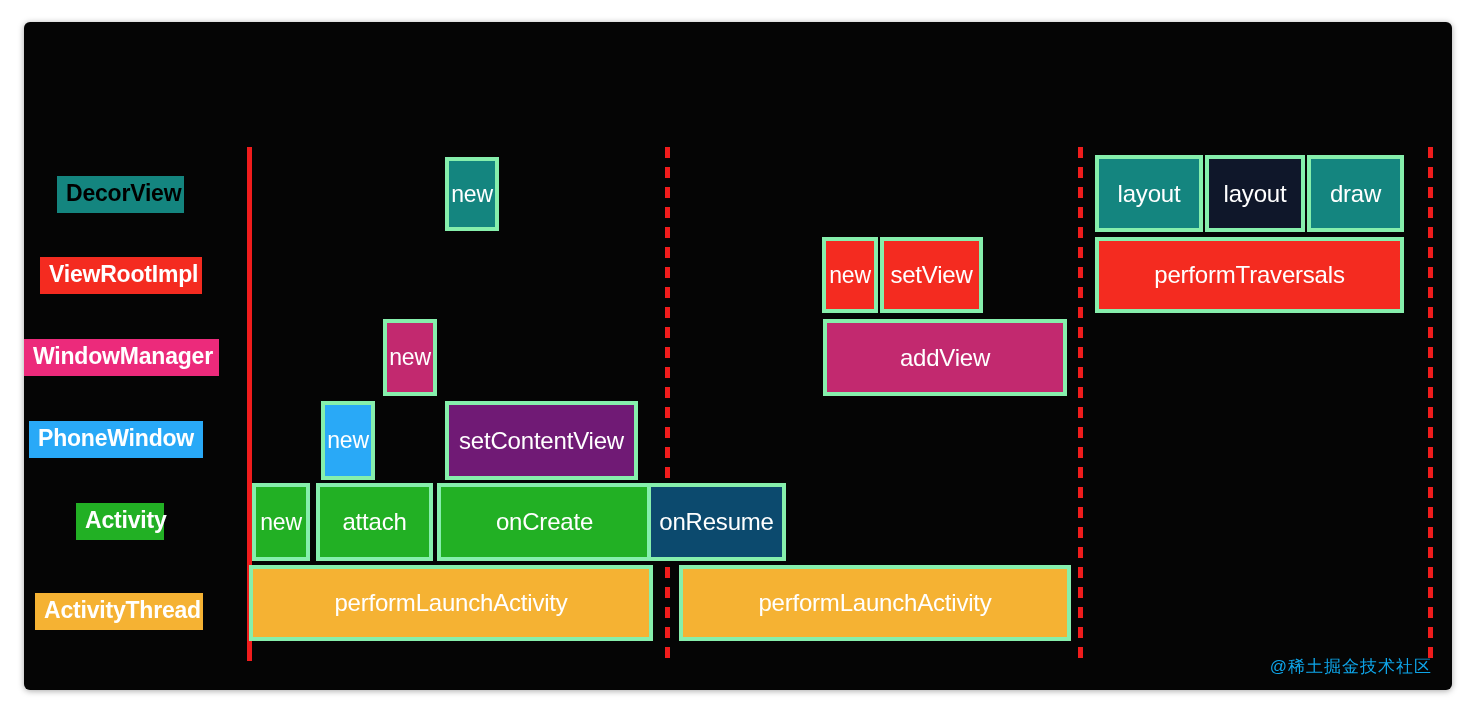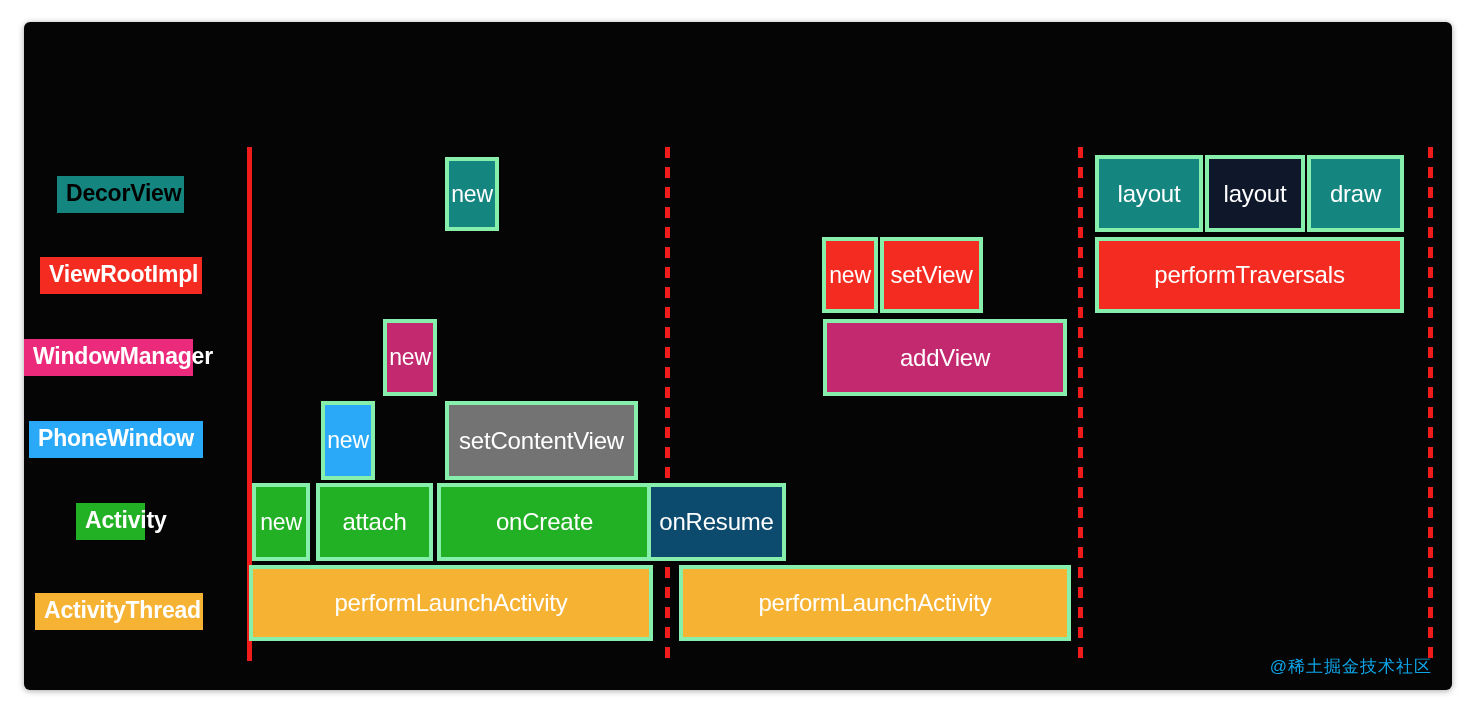--- a/index.html
+++ b/index.html
@@ -79,37 +79,37 @@
   <div class="panel">
     <div id="separators-layer">
         <div class="sep-solid" style="left: 223px; top: 125px; height: 514px; background: rgb(240, 28, 28);"></div>
         <div class="sep-dashed" style="left: 641px; top: 125px; height: 514px;"></div>
         <div class="sep-dashed" style="left: 1054px; top: 125px; height: 514px;"></div>
         <div class="sep-dashed" style="left: 1404px; top: 125px; height: 514px;"></div>
       </div>
     <div id="lanes-layer">
         <div class="lane-label" style="left: 33px; top: 154px; width: 127px; background: rgb(20, 133, 127); color: #000000; text-align: center; box-sizing: border-box;">DecorView</div>
         <div class="lane-label" style="left: 16px; top: 235px; width: 162px; background: rgb(244, 43, 32); color: rgb(255, 255, 255); text-align: center; box-sizing: border-box;">ViewRootImpl</div>
-        <div class="lane-label" style="left: 0px; top: 317px; width: 169px; background: rgb(236, 42, 123); color: rgb(255, 255, 255); text-align: left; box-sizing: border-box;">WindowManager</div>
+        <div class="lane-label" style="left: 0px; top: 317px; width: 195px; background: rgb(236, 42, 123); color: rgb(255, 255, 255); text-align: left; box-sizing: border-box;">WindowManager</div>
         <div class="lane-label" style="left: 5px; top: 399px; width: 174px; background: rgb(41, 169, 247); color: rgb(255, 255, 255); text-align: right; box-sizing: border-box;">PhoneWindow</div>
-        <div class="lane-label" style="left: 52px; top: 481px; width: 69px; background: rgb(34, 176, 36); color: rgb(255, 255, 255); text-align: center; box-sizing: border-box;">Activity</div>
+        <div class="lane-label" style="left: 52px; top: 481px; width: 88px; background: rgb(34, 176, 36); color: rgb(255, 255, 255); text-align: center; box-sizing: border-box;">Activity</div>
         <div class="lane-label" style="left: 11px; top: 563px; width: 168px; background: rgb(245, 178, 51); color: rgb(255, 255, 255); text-align: center; box-sizing: border-box; margin-top: 8px;">ActivityThread</div>
       </div>
     <div id="bars-layer">
         <div class="bar small" style="left: 421px; top: 135px; width: 54px; height: 74px; background: rgb(20, 133, 127);">new</div>
         <div class="bar" style="left: 1071px; top: 133px; width: 108px; height: 77px; background: rgb(20, 133, 127);">layout</div>
         <div class="bar" style="left: 1181px; top: 133px; width: 100px; height: 77px; background: #0f172a;">layout</div>
         <div class="bar" style="left: 1283px; top: 133px; width: 97px; height: 77px; background: rgb(20, 133, 127);">draw</div>
         <div class="bar small" style="left: 798px; top: 215px; width: 56px; height: 76px; background: rgb(244, 43, 32);">new</div>
         <div class="bar" style="left: 856px; top: 215px; width: 103px; height: 76px; background: rgb(244, 43, 32); text-align: center;">setView</div>
         <div class="bar" style="left: 1071px; top: 215px; width: 309px; height: 76px; background: rgb(244, 43, 32); text-align: center;">performTraversals</div>
         <div class="bar small" style="left: 359px; top: 297px; width: 54px; height: 77px; background: rgb(194, 41, 111);">new</div>
         <div class="bar" style="left: 799px; top: 297px; width: 244px; height: 77px; background: rgb(194, 41, 111);">addView</div>
         <div class="bar small" style="left: 297px; top: 379px; width: 54px; height: 79px; background: rgb(41, 169, 247);">new</div>
-        <div class="bar" style="left: 421px; top: 379px; width: 193px; height: 79px; background: #737373;">setContentView</div>
+        <div class="bar" style="left: 421px; top: 379px; width: 193px; height: 79px; background: #701a75;">setContentView</div>
         <div class="bar small" style="left: 228px; top: 461px; width: 58px; height: 78px; background: rgb(34, 176, 36);">new</div>
         <div class="bar" style="left: 292px; top: 461px; width: 117px; height: 78px; background: rgb(34, 176, 36);">attach</div>
         <div class="bar" style="left: 413px; top: 461px; width: 215px; height: 78px; background: rgb(34, 176, 36);">onCreate</div>
         <div class="bar" style="left: 623px; top: 461px; width: 139px; height: 78px; background: #0c4a6e;">onResume</div>
         <div class="bar" style="left: 225px; top: 543px; width: 404px; height: 76px; background: rgb(245, 178, 51);">performLaunchActivity</div>
         <div class="bar" style="left: 655px; top: 543px; width: 392px; height: 76px; background: rgb(245, 178, 51);">performLaunchActivity</div>
       </div>
     <div class="watermark">@稀土掘金技术社区</div>
   </div>
 </div>

